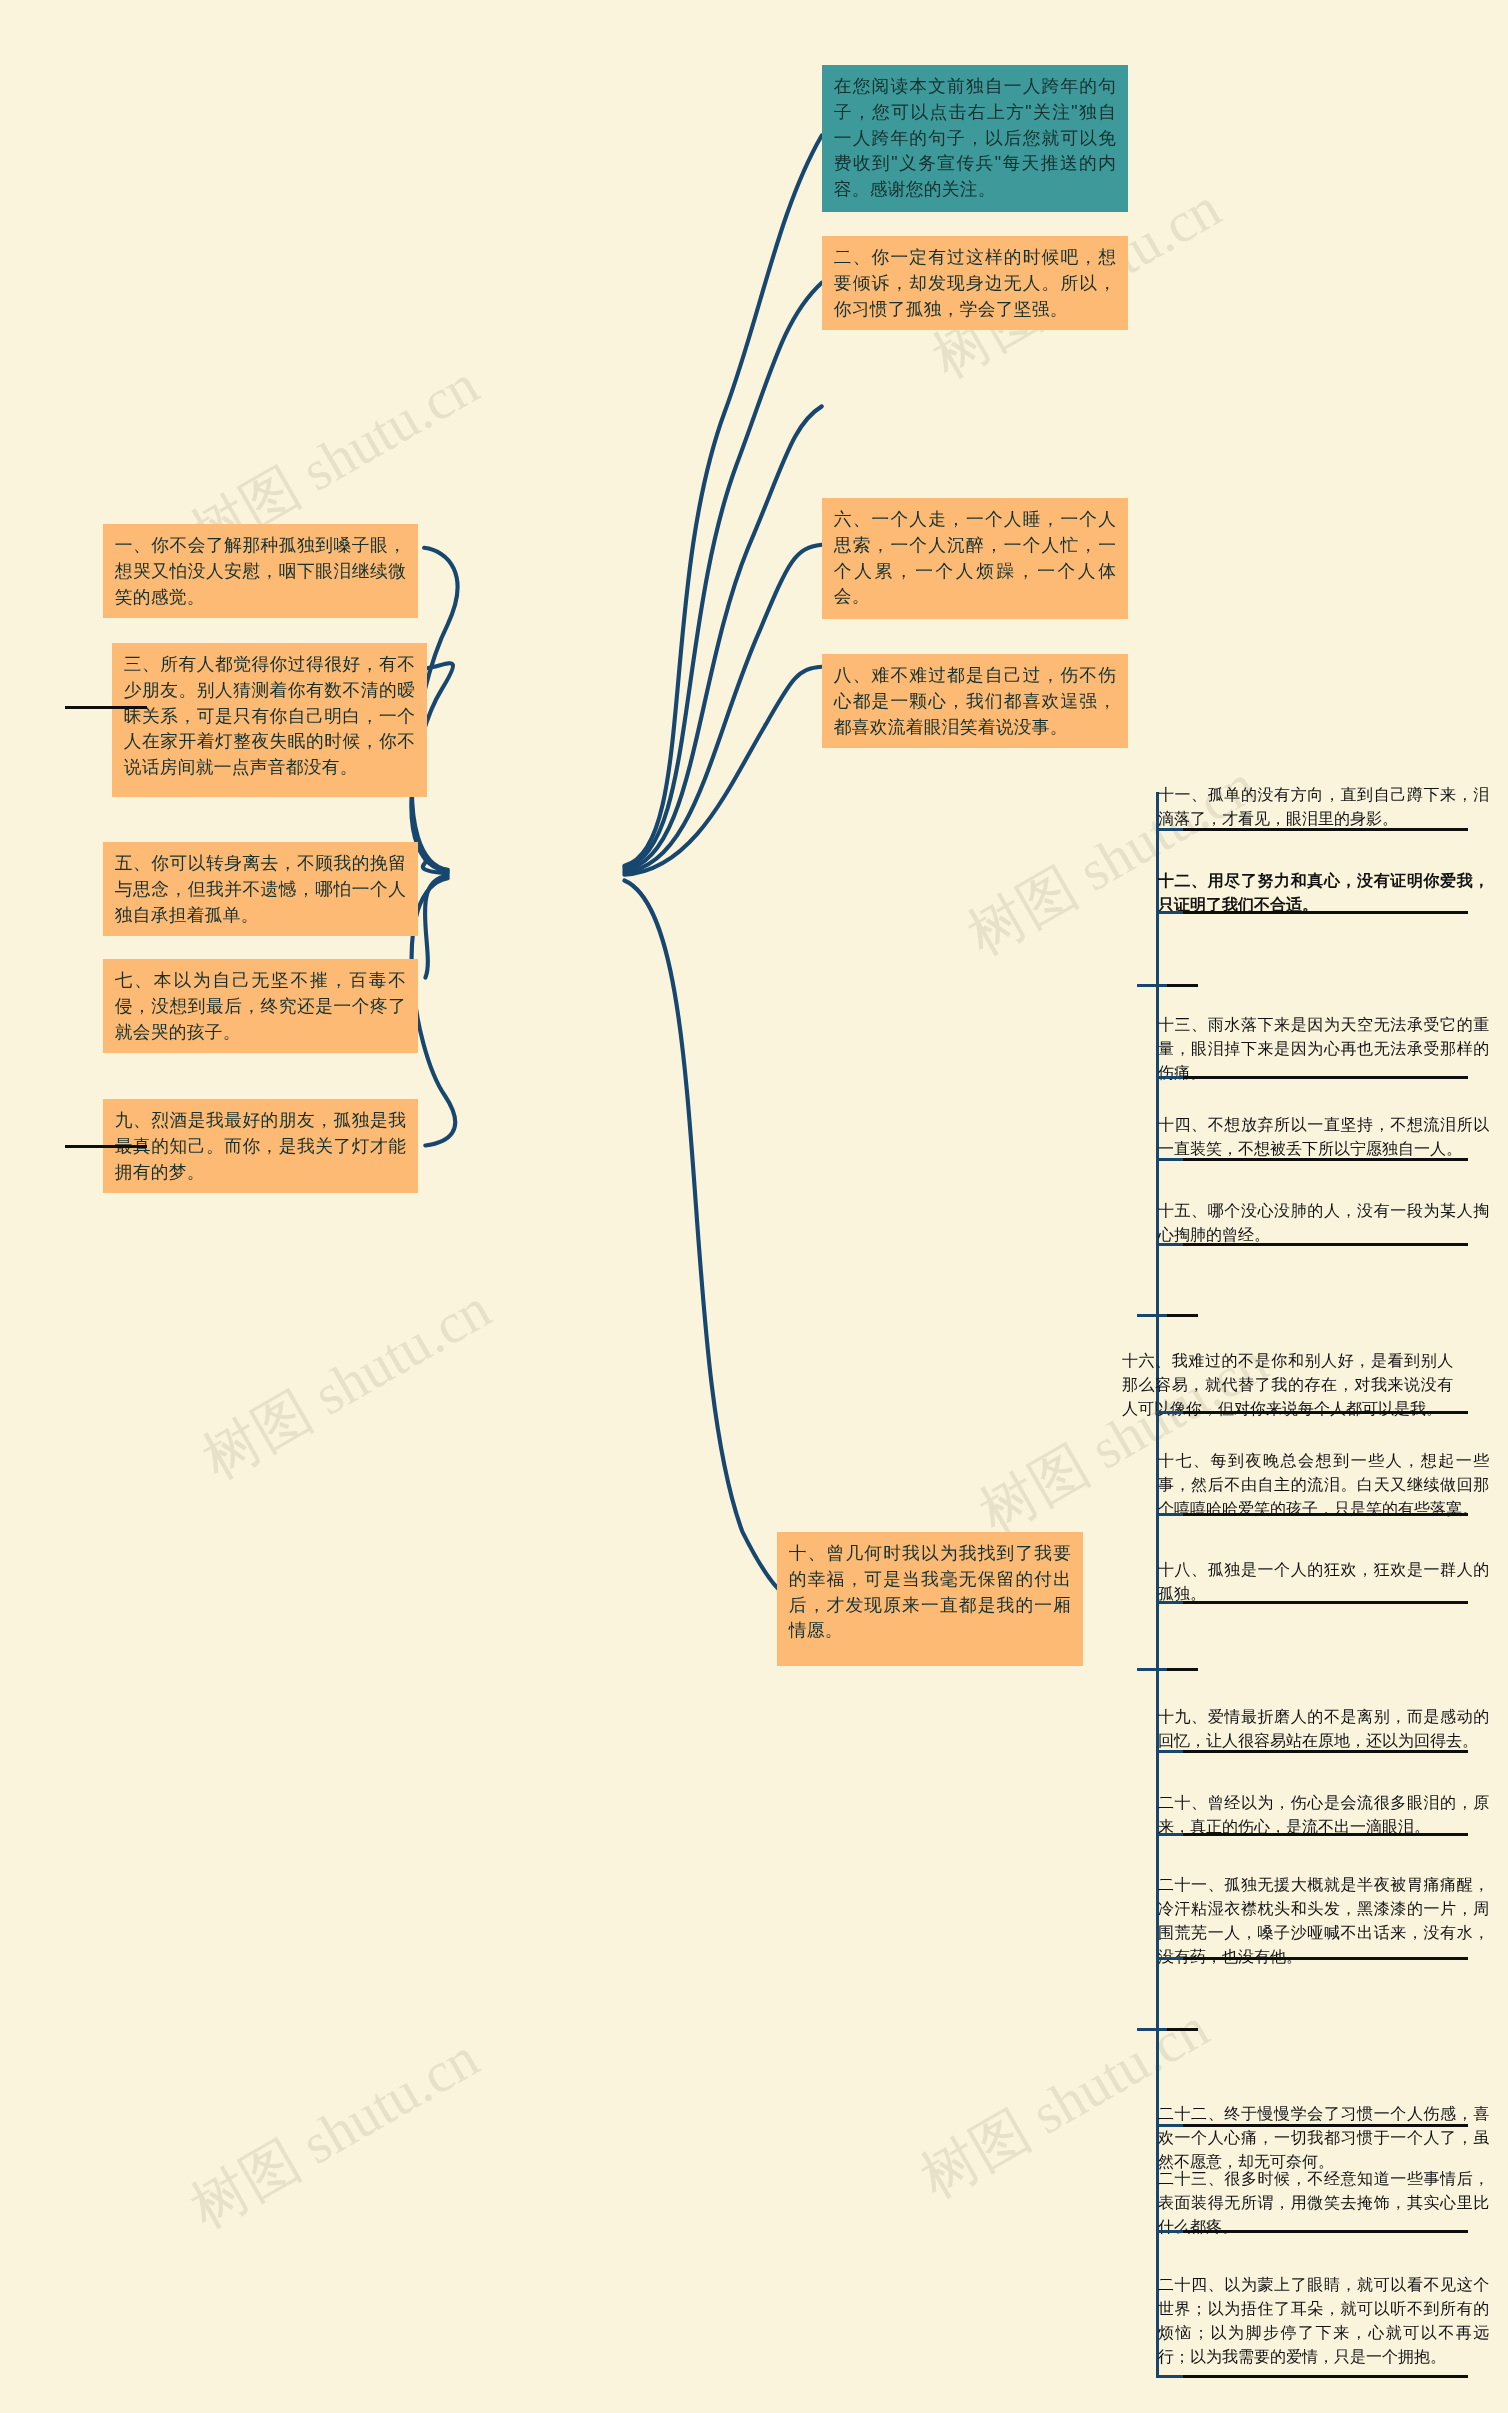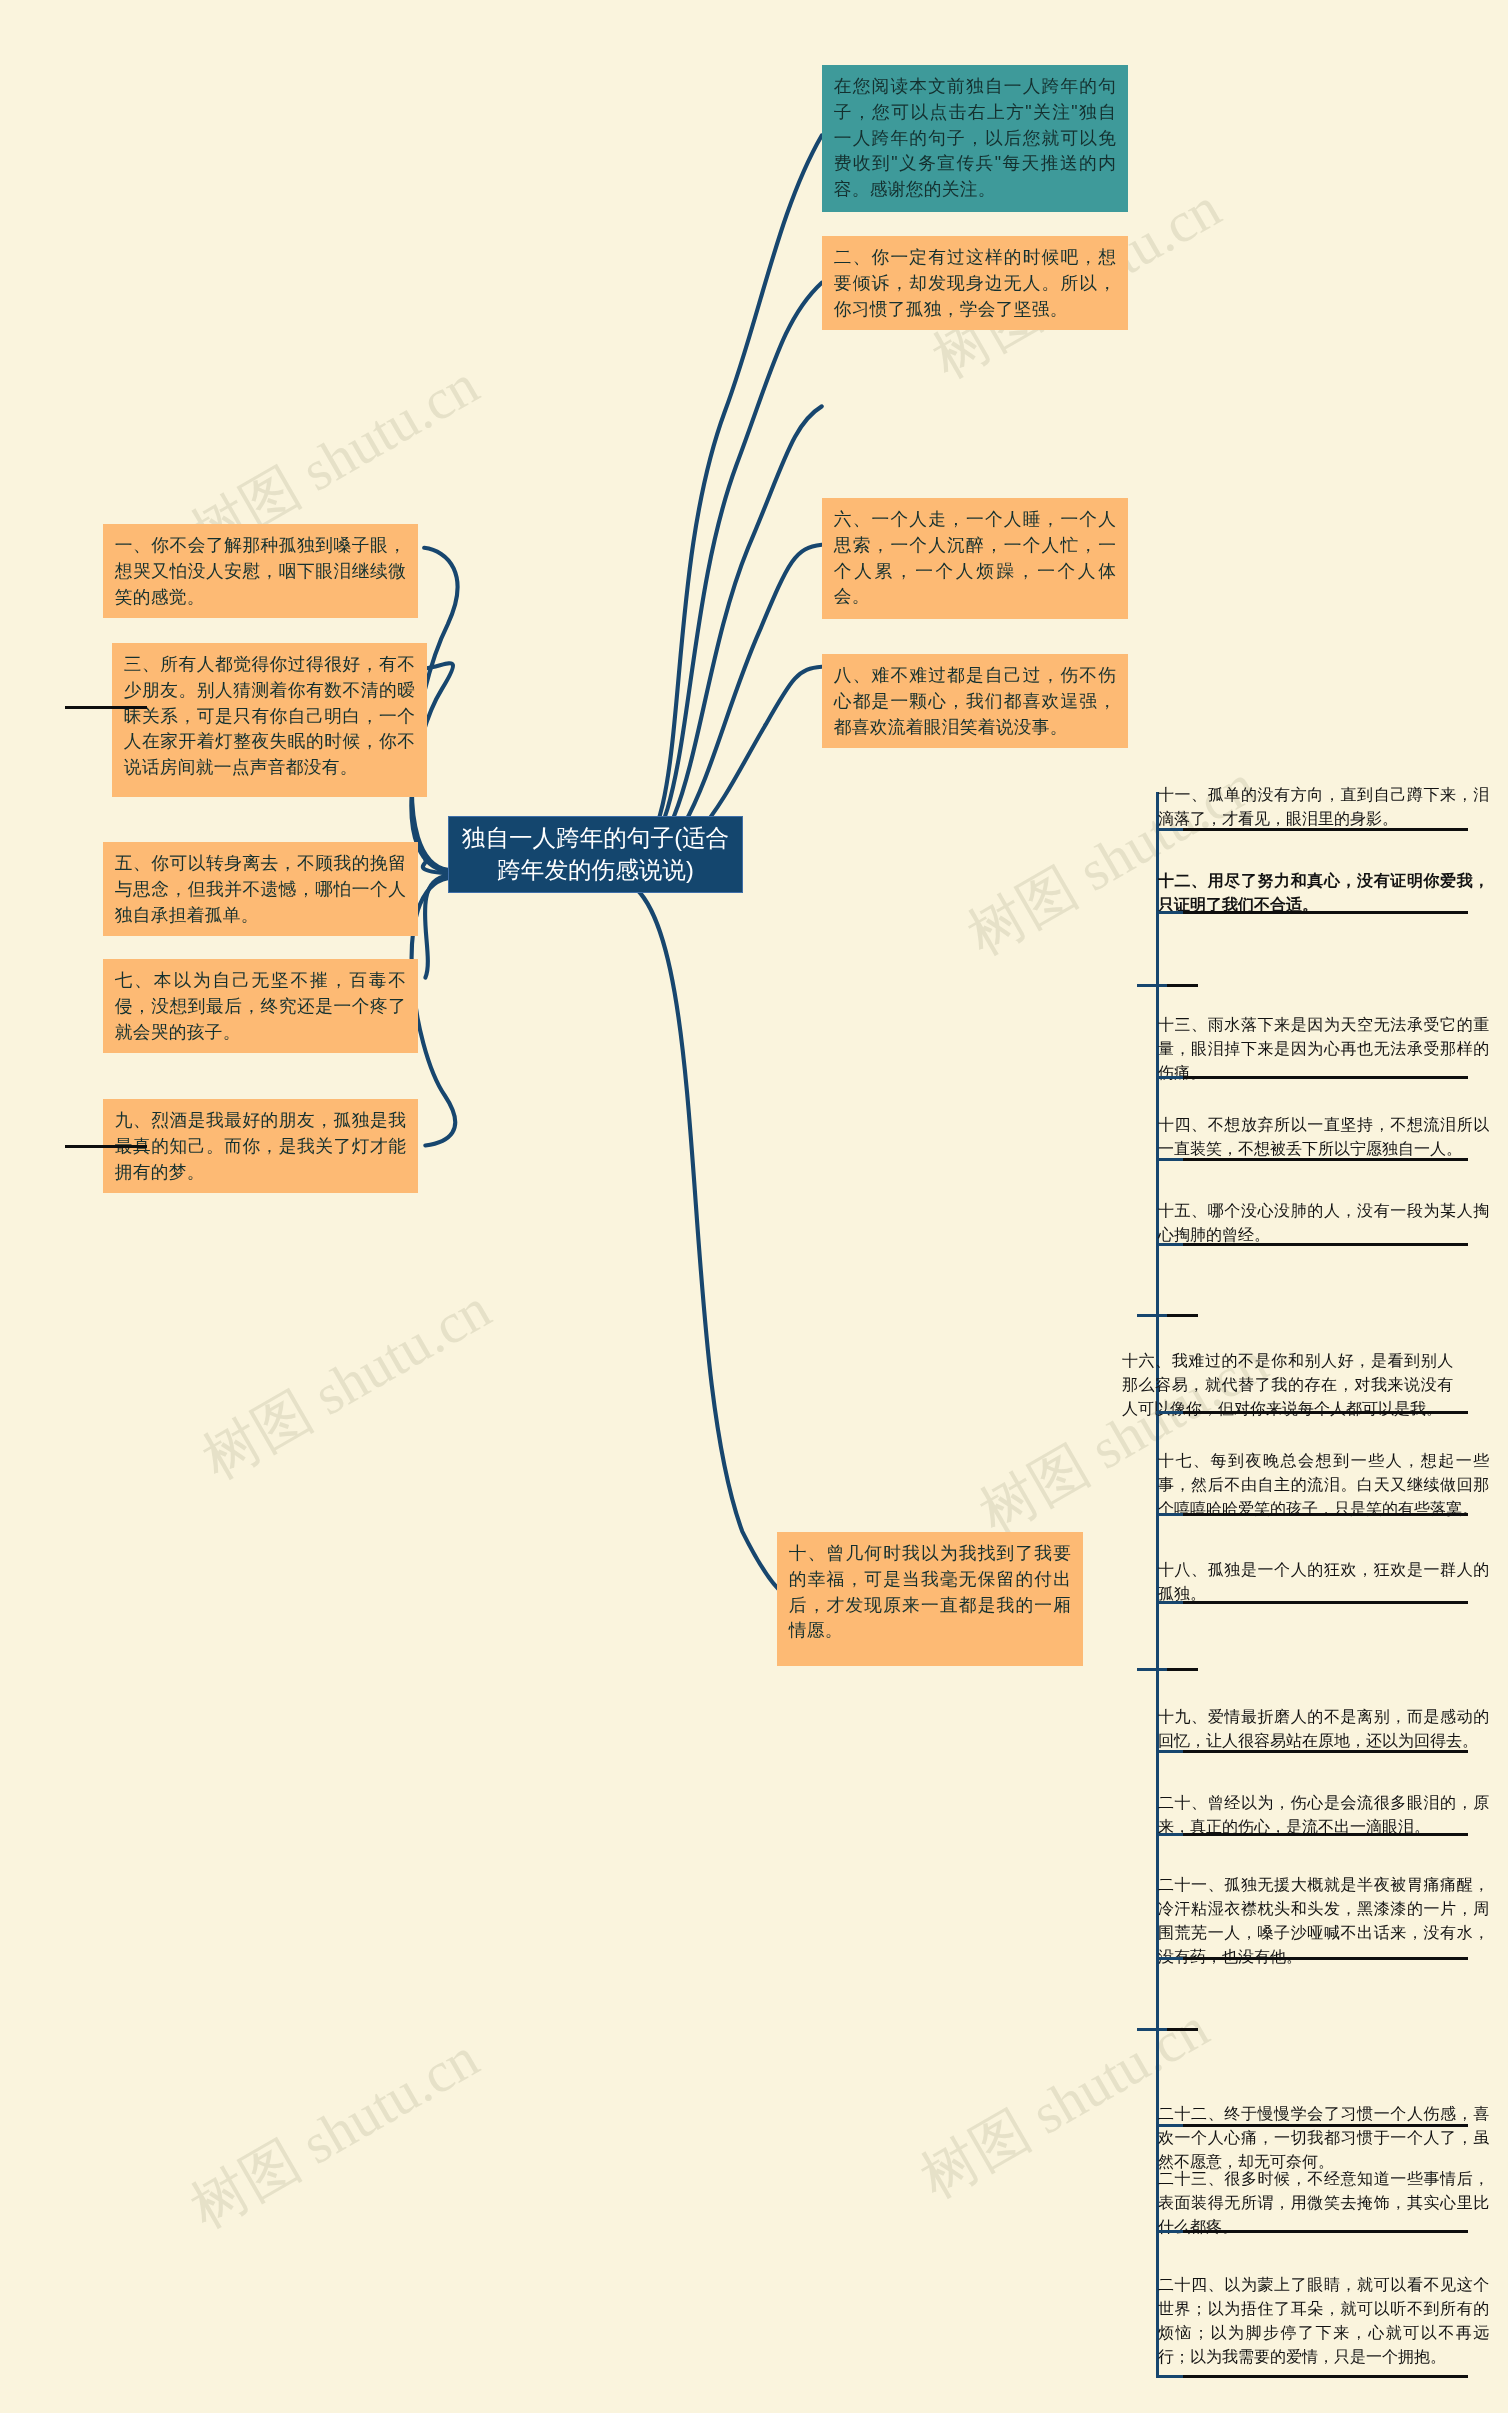--- a/index.html
+++ b/index.html
@@ -94,23 +94,20 @@
       <path d="M760,1477 C660,1460 700,1180 760,1060 C800,975 760,935 720,930"></path>
       <path d="M760,1480 C660,1466 700,1250 750,1170 C790,1105 760,1130 722,1135"></path>
       <path d="M760,1483 C690,1478 730,1465 722,1460"></path>
       <path d="M760,1487 C690,1495 740,1620 722,1660"></path>
       <path d="M760,1491 C660,1510 700,1780 755,1860 C795,1920 760,1940 722,1945"></path>
 
       <path d="M1060,1495 C1210,1560 1150,2300 1260,2600 C1320,2720 1340,2720 1395,2722"></path>
     </g>
   </svg>
 
-  <div class="central" style="left:448px;top:816px;width:295px;height:77px;">
-    <span>独自一人跨年的句子(适合跨年发的伤感说说)</span>
-  </div>
 
   <div class="leaf p1" style="left:822px;top:65px;width:306px;height:147px;">
     <span>在您阅读本文前独自一人跨年的句子，您可以点击右上方"关注"独自一人跨年的句子，以后您就可以免费收到"义务宣传兵"每天推送的内容。感谢您的关注。</span>
   </div>
 
   <div class="leaf" style="left:822px;top:236px;width:306px;height:94px;">
     <span>二、你一定有过这样的时候吧，想要倾诉，却发现身边无人。所以，你习惯了孤独，学会了坚强。</span>
   </div>
 
 

